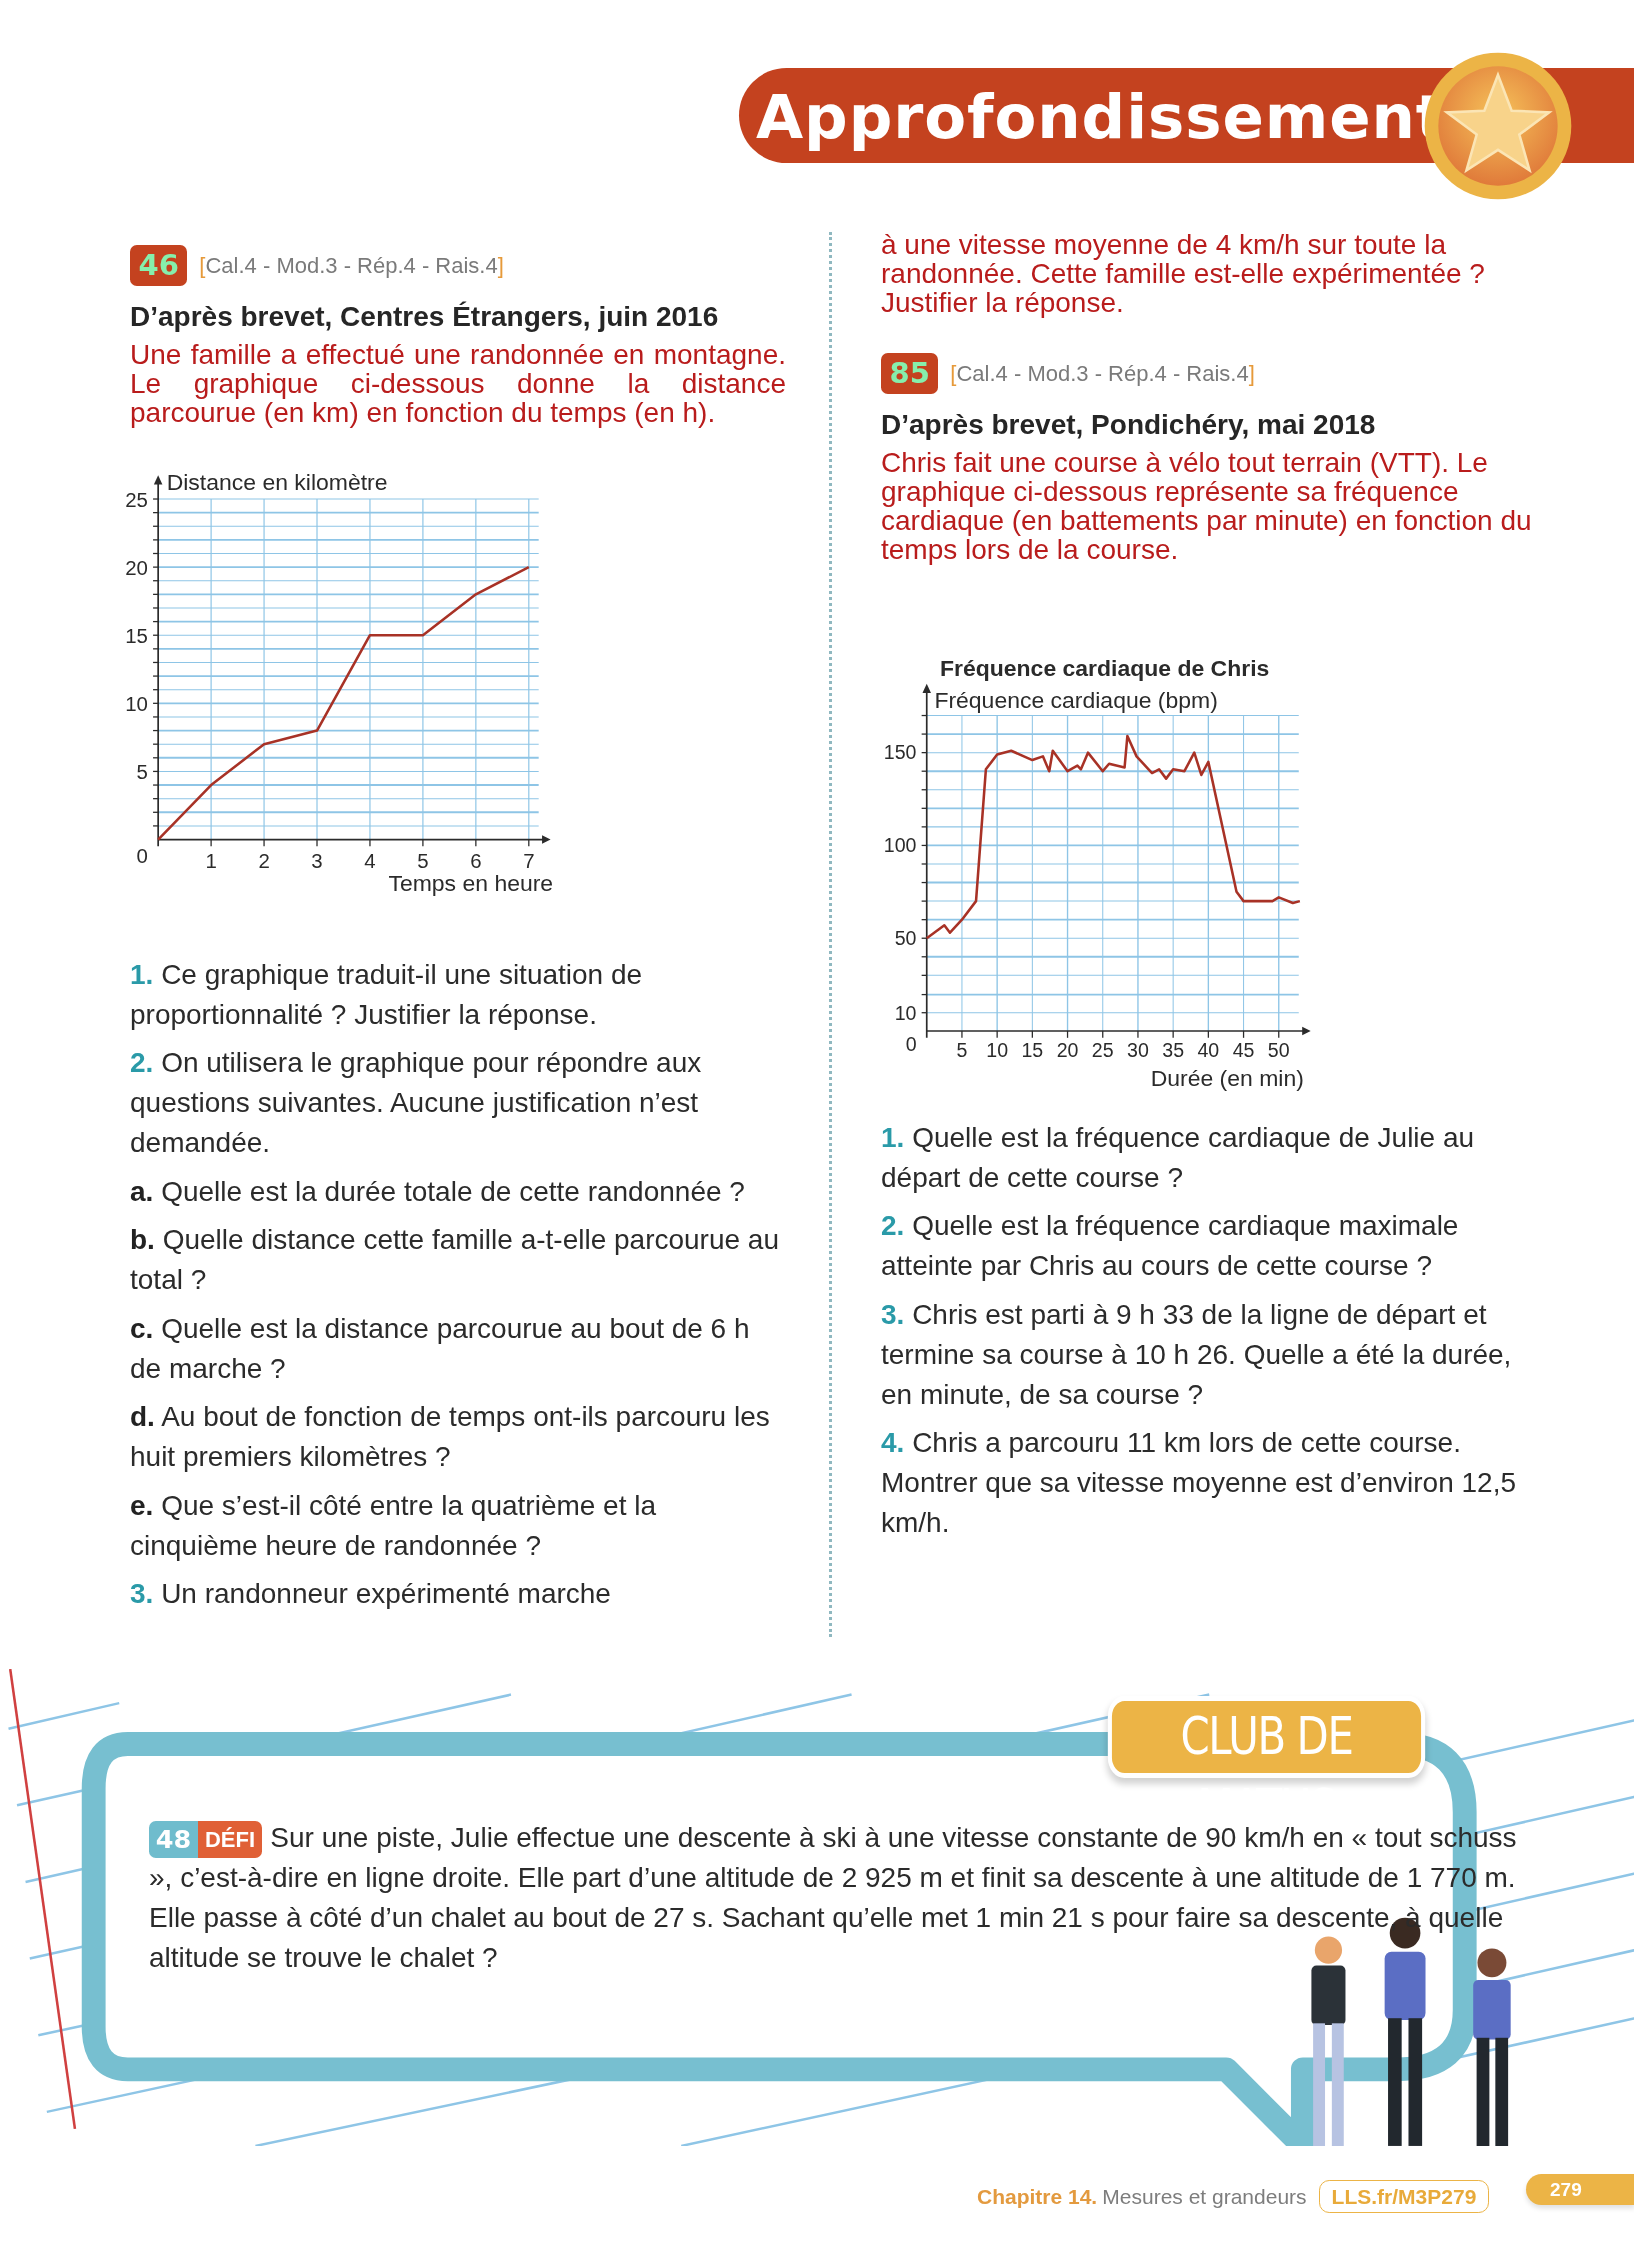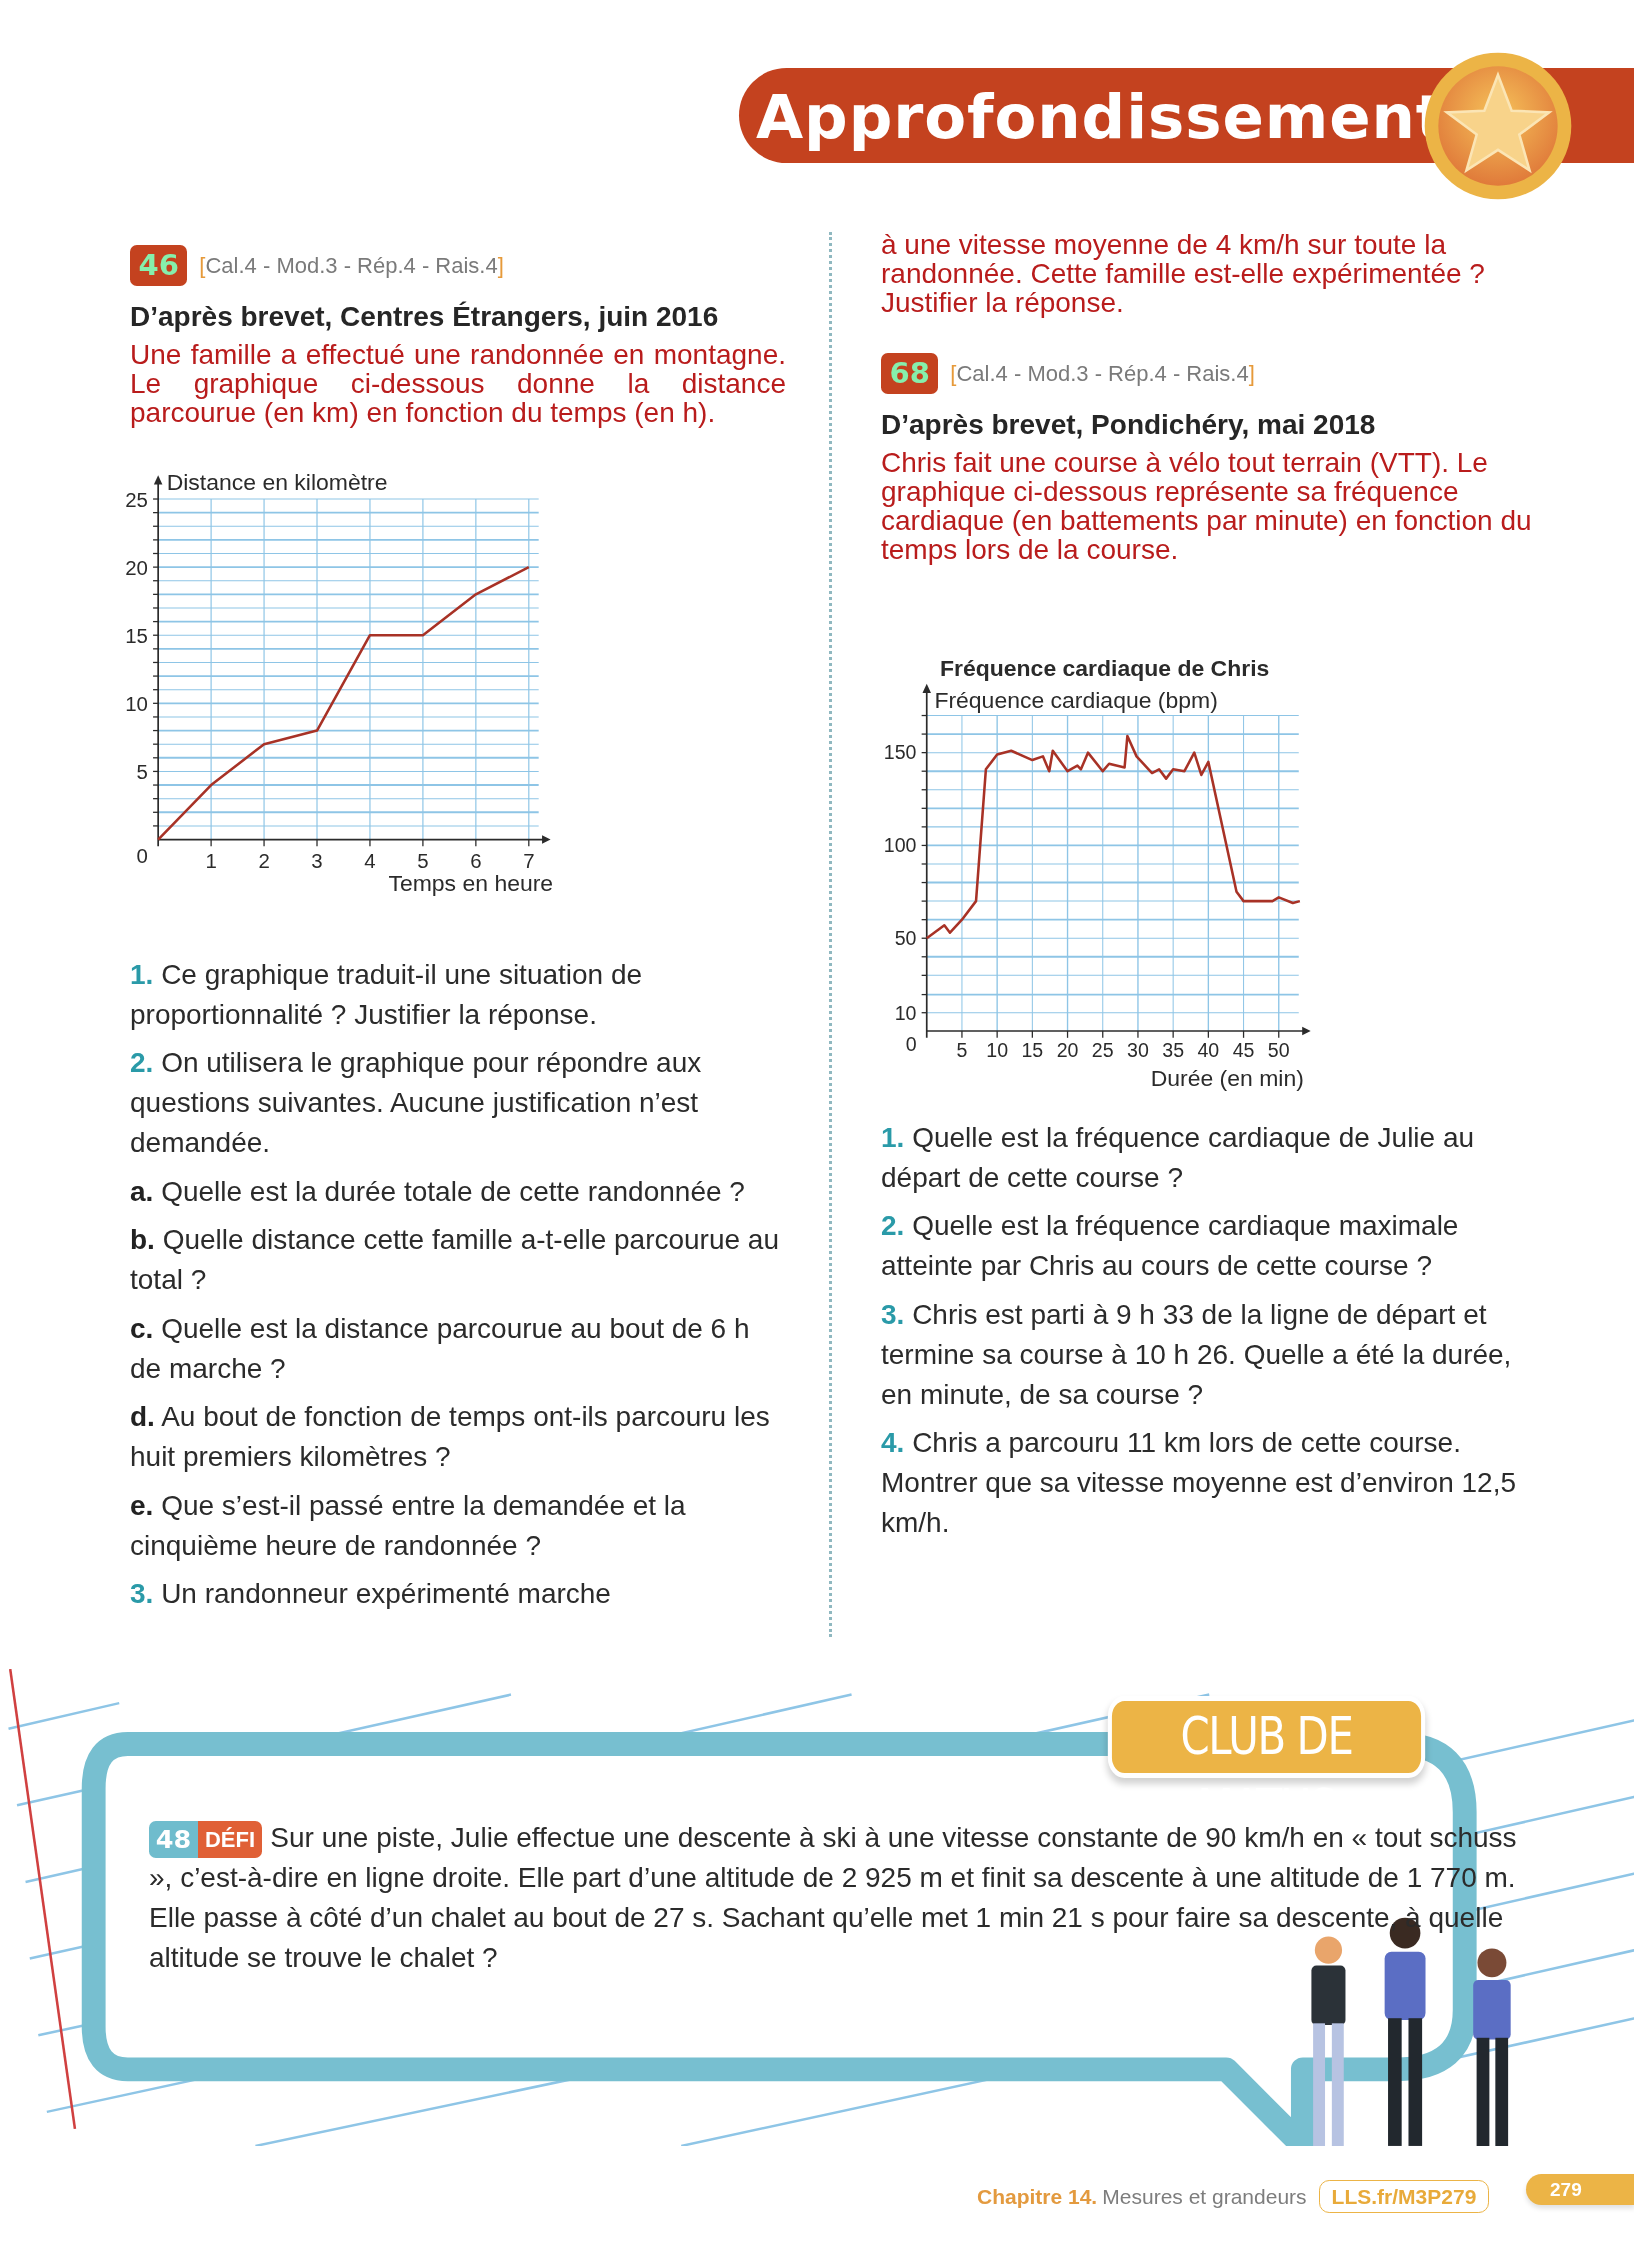--- a/index.html
+++ b/index.html
@@ -67,21 +67,21 @@
   <div class="ex-source">D’après brevet, Centres Étrangers, juin 2016</div>
   <div class="txt" style="margin-top:5.1px; text-align:justify;">Une famille a effectué une randonnée en mon­tagne. Le graphique ci-dessous donne la distance parcourue (en km) en fonction du temps (en h).</div>
   <div style="height:519px;"></div>
   <div id="q46">
       <div class="q"><span class="qnum">1.</span><span> Ce graphique traduit-il une situation de proportionnalité ? Justifier la réponse.</span></div>
       <div class="q"><span class="qnum">2.</span><span> On utilisera le graphique pour répondre aux questions suivantes. Aucune justification n’est demandée.</span></div>
       <div class="q"><span class="qlet">a.</span><span> Quelle est la durée totale de cette randonnée ?</span></div>
       <div class="q"><span class="qlet">b.</span><span> Quelle distance cette famille a-t-elle parcourue au total ?</span></div>
       <div class="q"><span class="qlet">c.</span><span> Quelle est la distance parcourue au bout de 6 h de marche ?</span></div>
       <div class="q"><span class="qlet">d.</span><span> Au bout de fonction de temps ont-ils parcouru les huit premiers kilomètres ?</span></div>
-      <div class="q"><span class="qlet">e.</span><span> Que s’est-il passé entre la demandée et la cinquième heure de randonnée ?</span></div>
+      <div class="q"><span class="qlet">e.</span><span> Que s’est-il côté entre la quatrième et la cinquième heure de randonnée ?</span></div>
       <div class="q"><span class="qnum">3.</span><span> Un randonneur expérimenté marche</span></div>
     </div>
 </div>
 
 <svg class="chart1" viewBox="0 0 780 600" id="chart1">
     <line x1="46" y1="425" x2="493" y2="425" stroke="#8ec5e6" stroke-width="1.2"></line>
     <line x1="46" y1="409" x2="493" y2="409" stroke="#8ec5e6" stroke-width="2.2"></line>
     <line x1="46" y1="393" x2="493" y2="393" stroke="#8ec5e6" stroke-width="1.2"></line>
     <line x1="46" y1="377" x2="493" y2="377" stroke="#8ec5e6" stroke-width="2.2"></line>
     <line x1="46" y1="361" x2="493" y2="361" stroke="#8ec5e6" stroke-width="1.2"></line>
@@ -163,21 +163,21 @@
     <text x="481.40000000000003" y="474" font-size="24" text-anchor="middle">7</text>
     <text x="56" y="30" font-size="27">Distance en kilomètre</text>
     <text x="510" y="502" font-size="27" text-anchor="end">Temps en heure</text>
     <polyline points="46,441 108.2,377 170.4,329 232.60000000000002,313 294.8,201 357,201 419.20000000000005,153 481.40000000000003,121" fill="none" stroke="#a83226" stroke-width="3" stroke-linejoin="round"></polyline>
   </svg>
 
 <div class="col-right">
   <div class="txt">à une vitesse moyenne de 4 km/h sur toute la randonnée. Cette famille est-elle expérimentée ? Justifier la réponse.</div>
   <div style="height:36px;"></div>
   <div class="ex-head">
-    <span class="ex-num">68</span>
+    <span class="ex-num">85</span>
     <span class="ex-tags"><span class="br">[</span><span>Cal.4 - Mod.3 - Rép.4 - Rais.4</span><span class="br">]</span></span>
   </div>
   <div class="ex-source">D’après brevet, Pondichéry, mai 2018</div>
   <div class="txt" style="margin-top:5.1px;">Chris fait une course à vélo tout terrain (VTT). Le graphique ci-dessous représente sa fréquence cardiaque (en battements par minute) en fonction du temps lors de la course.</div>
   <div style="height:545px;"></div>
   <div id="q47">
       <div class="q"><span class="qnum">1.</span><span> Quelle est la fréquence cardiaque de Julie au départ de cette course ?</span></div>
       <div class="q"><span class="qnum">2.</span><span> Quelle est la fréquence cardiaque maximale atteinte par Chris au cours de cette course ?</span></div>
       <div class="q"><span class="qnum">3.</span><span> Chris est parti à 9 h 33 de la ligne de départ et termine sa course à 10 h 26. Quelle a été la durée, en minute, de sa course ?</span></div>
       <div class="q"><span class="qnum">4.</span><span> Chris a parcouru 11 km lors de cette course. Montrer que sa vitesse moyenne est d’environ 12,5 km/h.</span></div>

